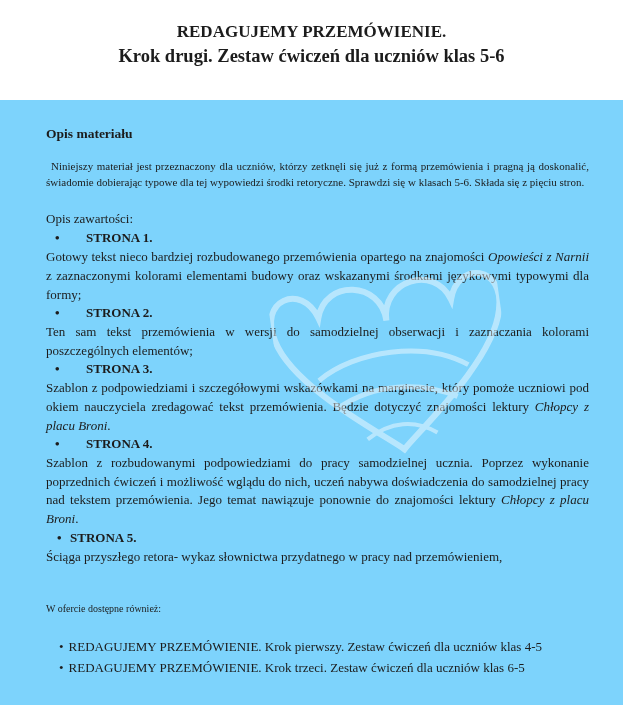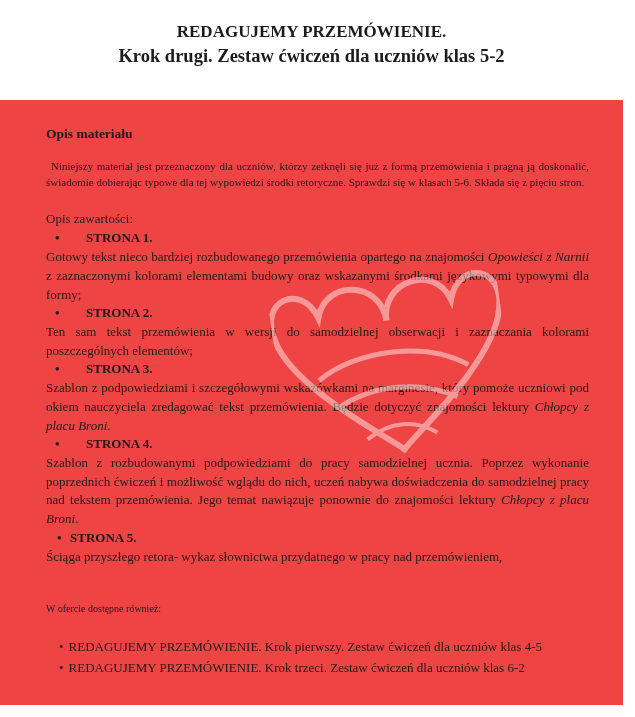--- a/index.html
+++ b/index.html
@@ -5,21 +5,21 @@
   html,body{margin:0;padding:0;}
   .page{
     width:623px;height:717px;background:#ffffff;position:relative;overflow:hidden;
     font-family:Liberation Serif, serif;color:#1c1c1c;
   }
   .header{padding-top:20px;text-align:center;}
   .title-line1{font-weight:bold;font-size:17px;line-height:1.4;}
   .title-line2{font-weight:bold;font-size:18.5px;line-height:1.4;}
   .panel{
     position:absolute;top:100px;left:0;width:635px;height:605px;
-    background:#ef4444;box-sizing:border-box;padding:26px 46px 0 46px;
+    background:#7dd3fc;box-sizing:border-box;padding:26px 46px 0 46px;
   }
   .watermark{
     position:absolute;top:150px;left:280px;opacity:.45;pointer-events:none;
     transform:rotate(-8deg);
   }
   .material-heading{font-size:13.5px;font-weight:bold;margin:0 0 17px 0;}
   .intro{font-size:11px;line-height:1.44;text-align:justify;margin:0 0 19px 0;text-indent:5px;}
   .contents-heading{font-size:13px;line-height:1.44;margin:0 0 1px 0;}
   .bullet-line{font-size:13px;line-height:1.44;font-weight:bold;display:flex;}
   .bullet{display:inline-block;width:40px;padding-left:9px;box-sizing:border-box;flex:0 0 auto;}
@@ -29,21 +29,21 @@
   .offer-item{font-size:13px;line-height:1.6;display:flex;padding-left:13px;}
   .offer-bullet{flex:0 0 auto;padding-right:5px;}
 </style>
 </head>
 <body>
 
 <div class="page">
 
   <div class="header">
     <div class="title-line1">REDAGUJEMY PRZEMÓWIENIE.</div>
-    <div class="title-line2">Krok drugi. Zestaw ćwiczeń dla uczniów klas 5-2</div>
+    <div class="title-line2">Krok drugi. Zestaw ćwiczeń dla uczniów klas 5-6</div>
   </div>
 
   <div class="panel">
 
     <div class="watermark">
       <svg width="230" height="260" viewBox="0 0 230 260" fill="none" xmlns="http://www.w3.org/2000/svg">
         <path d="M115 70 C115 30 60 20 48 58 C36 20 -10 32 2 75 C14 125 100 185 115 200 C130 185 216 125 228 75 C240 32 194 20 182 58 C170 20 115 30 115 70 Z" stroke="#ffffff" stroke-width="6" fill="none"></path>
         <path d="M40 120 C80 95 150 95 190 125" stroke="#ffffff" stroke-width="5" fill="none"></path>
         <path d="M55 150 C95 130 140 135 175 155" stroke="#ffffff" stroke-width="5" fill="none"></path>
         <path d="M80 185 C105 170 130 172 150 188" stroke="#ffffff" stroke-width="4" fill="none"></path>
@@ -97,17 +97,17 @@
     </div>
 
     <p class="offer-heading">W ofercie dostępne również:</p>
 
     <div class="offer-item">
       <span class="offer-bullet">•</span>
       <span>REDAGUJEMY PRZEMÓWIENIE. Krok pierwszy. Zestaw ćwiczeń dla uczniów klas 4-5</span>
     </div>
     <div class="offer-item">
       <span class="offer-bullet">•</span>
-      <span>REDAGUJEMY PRZEMÓWIENIE. Krok trzeci. Zestaw ćwiczeń dla uczniów klas 6-2</span>
+      <span>REDAGUJEMY PRZEMÓWIENIE. Krok trzeci. Zestaw ćwiczeń dla uczniów klas 6-5</span>
     </div>
 
   </div>
 </div>
 
 </body></html>

